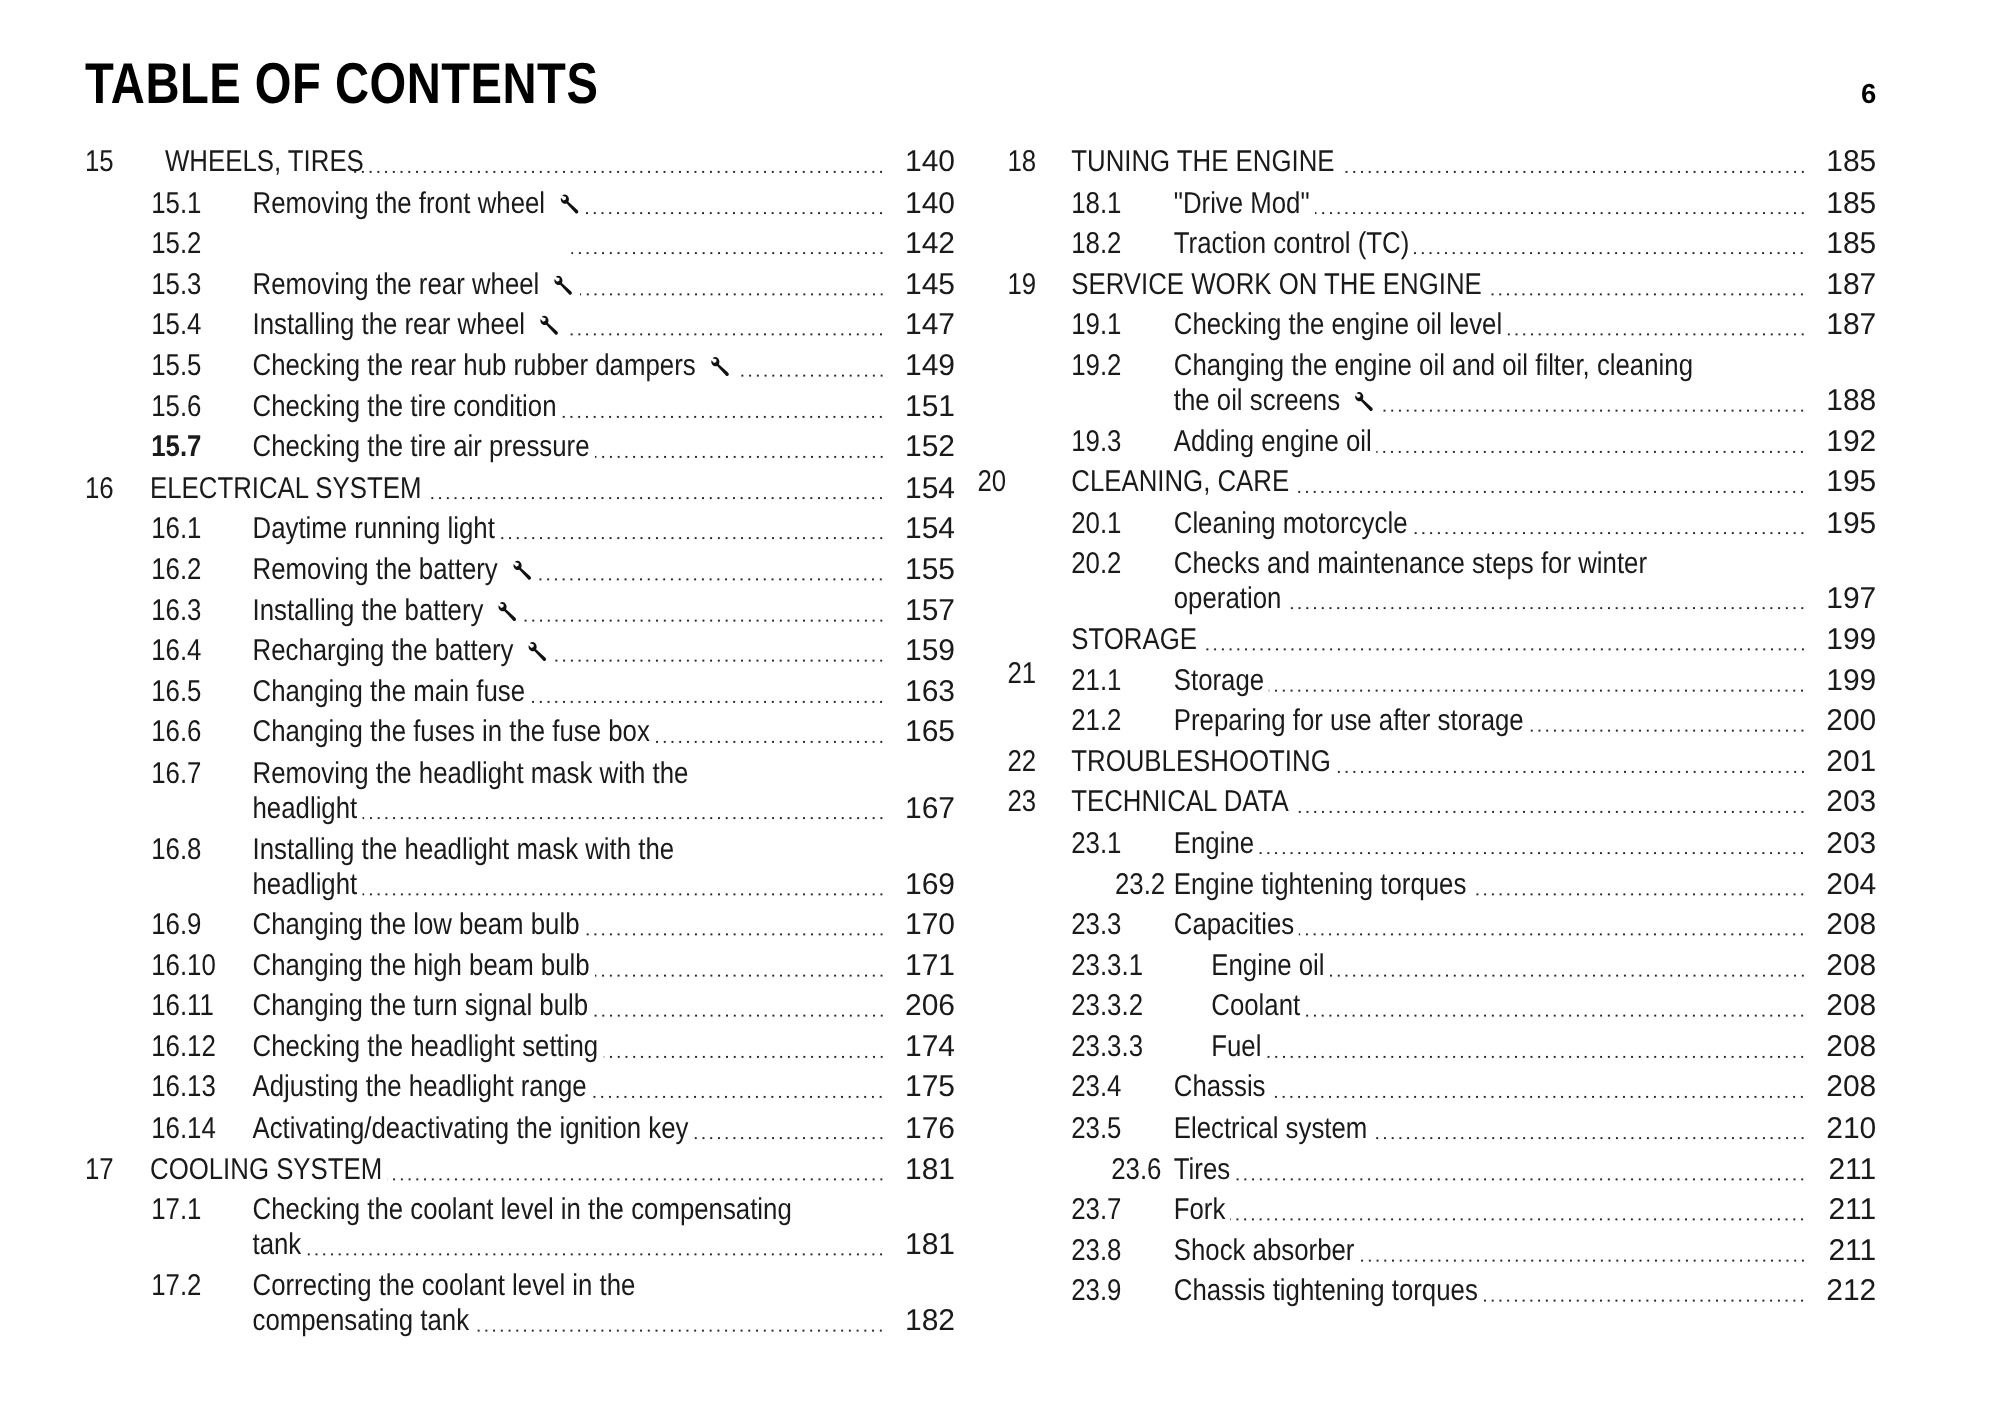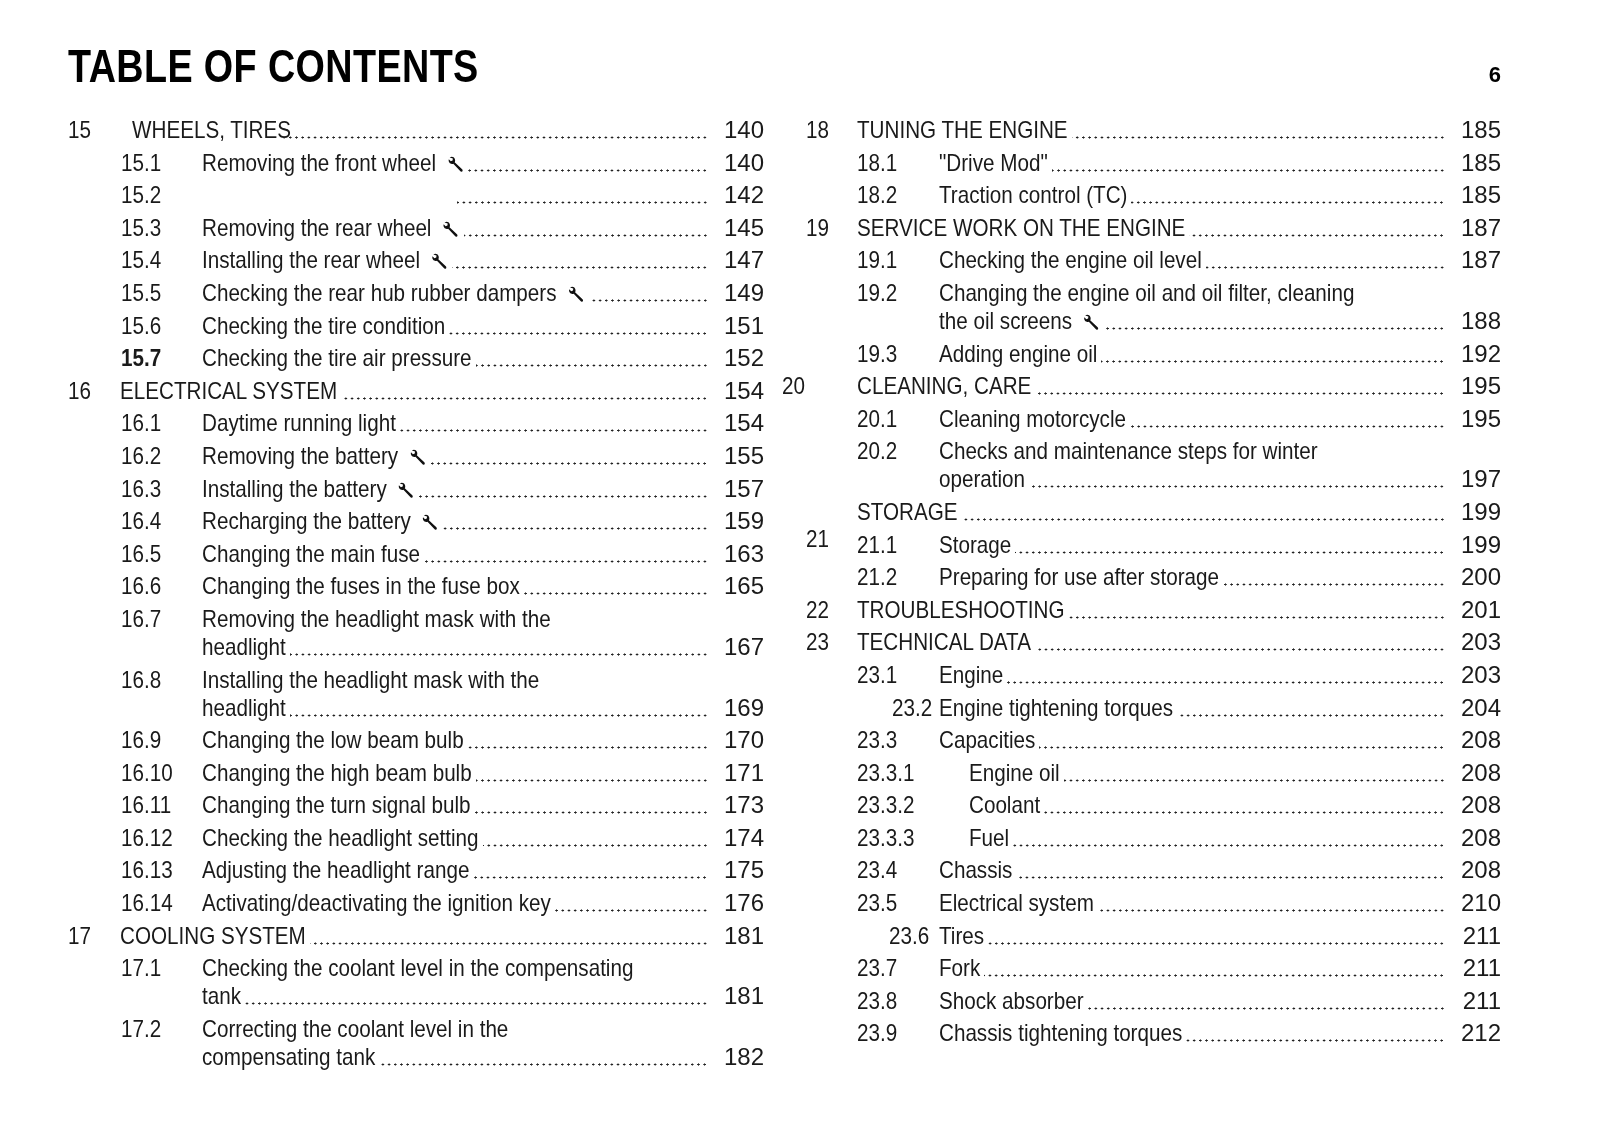--- a/index.html
+++ b/index.html
@@ -189,21 +189,21 @@
     <div class="entry">
       <span class="num" style="left: 121px;"><span class="cond">16.10</span></span>
       <span class="text" style="left: 202px;"><span class="cond"><span>Changing the high beam bulb</span></span></span>
       <span class="leader" style="right: auto; left: 475.677px; width: 232.323px;"></span>
       <span class="pg" style="right: 16px;">171</span>
     </div>
     <div class="entry">
       <span class="num" style="left: 121px;"><span class="cond">16.11</span></span>
       <span class="text" style="left: 202px;"><span class="cond"><span>Changing the turn signal bulb</span></span></span>
       <span class="leader" style="right: auto; left: 474.522px; width: 233.478px;"></span>
-      <span class="pg" style="right: 16px;">173</span>
+      <span class="pg" style="right: 16px;">206</span>
     </div>
     <div class="entry">
       <span class="num" style="left: 121px;"><span class="cond">16.12</span></span>
       <span class="text" style="left: 202px;"><span class="cond"><span>Checking the headlight setting</span></span></span>
       <span class="leader" style="right: auto; left: 482.544px; width: 225.456px;"></span>
       <span class="pg" style="right: 16px;">174</span>
     </div>
     <div class="entry">
       <span class="num" style="left: 121px;"><span class="cond">16.13</span></span>
       <span class="text" style="left: 202px;"><span class="cond"><span>Adjusting the headlight range</span></span></span>

